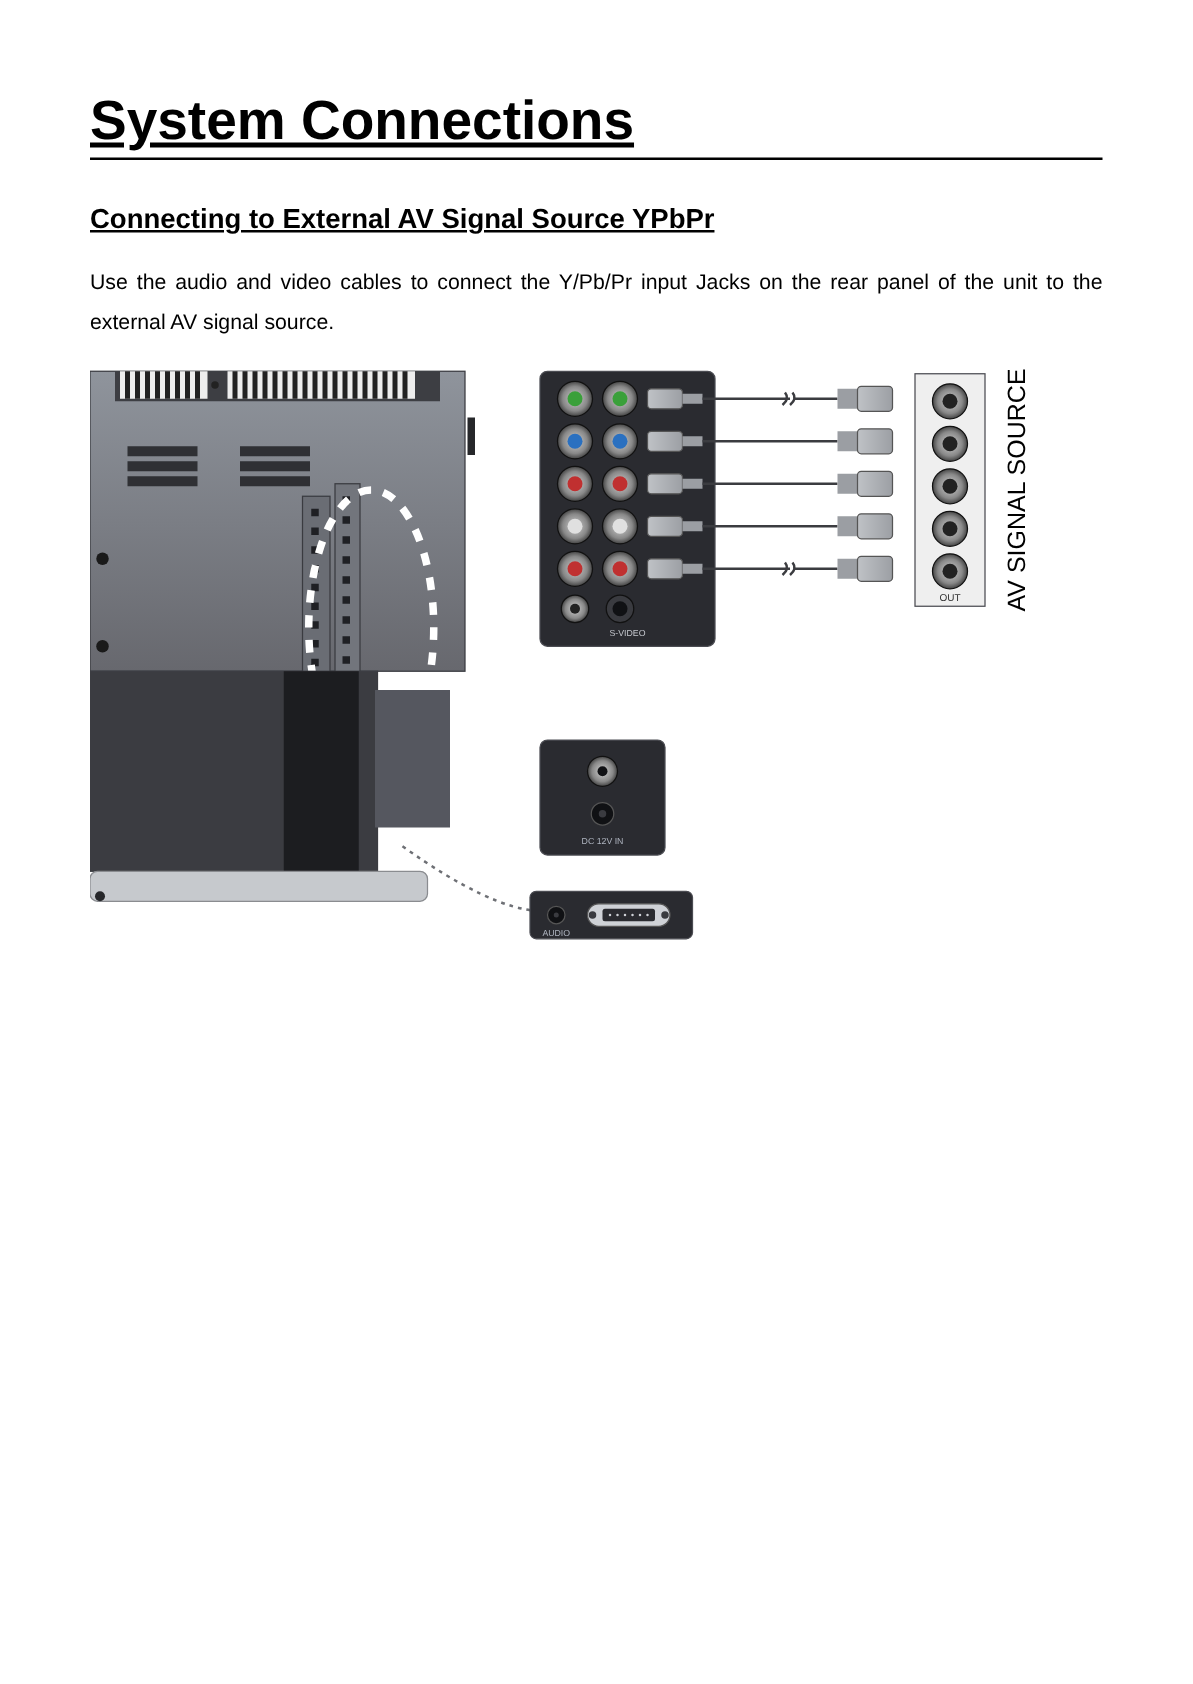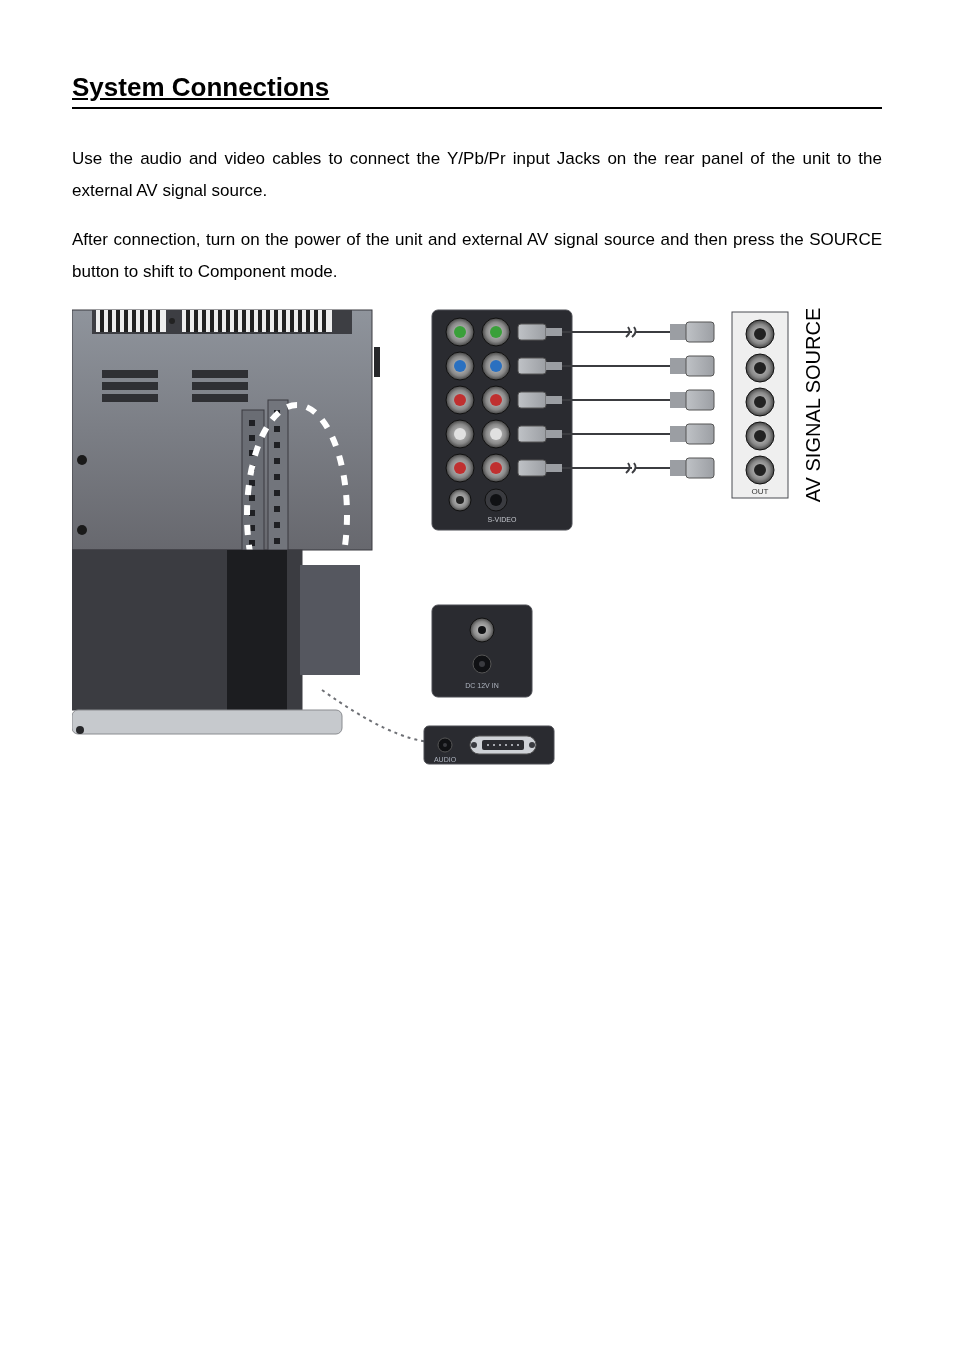--- a/index.html
+++ b/index.html
@@ -10,21 +10,21 @@
     color: #000;
   }
   .page {
     width: 954px;
     min-height: 1347px;
     box-sizing: border-box;
     padding: 72px 72px 0 72px;
     position: relative;
   }
   .main-heading {
-    font-size: 26px;
+    font-size: 44px;
     font-weight: bold;
     text-decoration: underline;
     border-bottom: 2px solid #000;
     padding-bottom: 4px;
     margin: 0 0 34px 0;
   }
   .sub-heading {
     font-size: 22px;
     font-weight: bold;
     text-decoration: underline;
@@ -45,22 +45,22 @@
     width: 100%;
     height: 100%;
     display: block;
   }
 </style>
 </head>
 <body>
 
 <div class="page">
   <h1 class="main-heading">System Connections</h1>
+  <h2 class="sub-heading">Connecting to External AV Signal Source  YPbPr</h2>
   <p class="body-text">Use the audio and video cables to connect the Y/Pb/Pr input Jacks on the rear panel of the unit to the external AV signal source.</p>
-  <p class="body-text">After connection, turn on the power of the unit and external AV signal source and then press the SOURCE button to shift to Component mode.</p>
 
   <div class="diagram">
     <svg viewBox="0 0 760 470">
 
       <defs>
         <linearGradient id="tvGrad" x1="0" y1="0" x2="0" y2="1">
           <stop offset="0" stop-color="#8f949c"></stop>
           <stop offset="1" stop-color="#67686e"></stop>
         </linearGradient>
         <linearGradient id="panelGrad" x1="0" y1="0" x2="1" y2="0">

